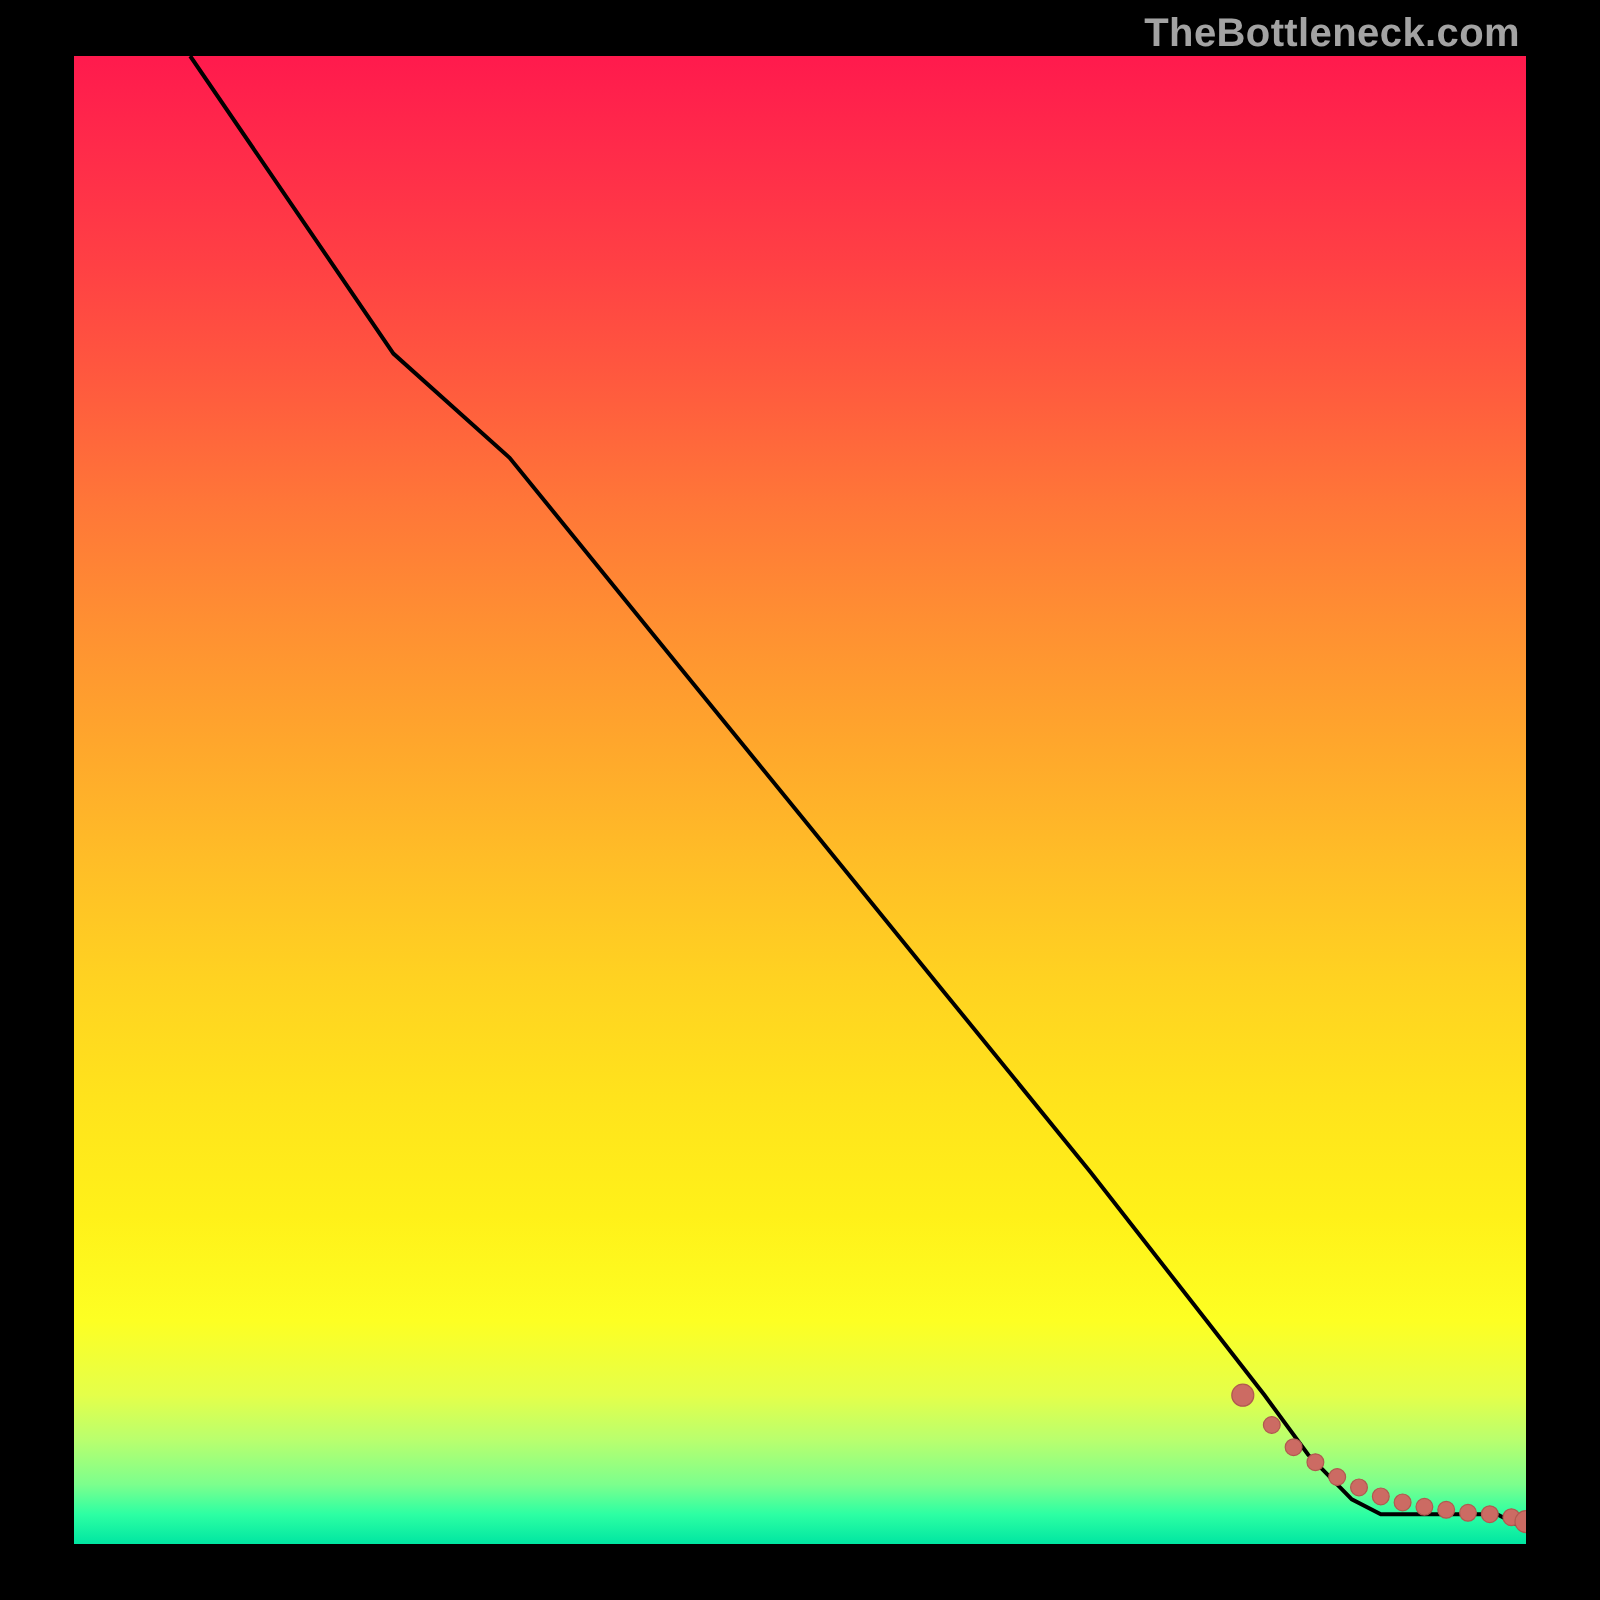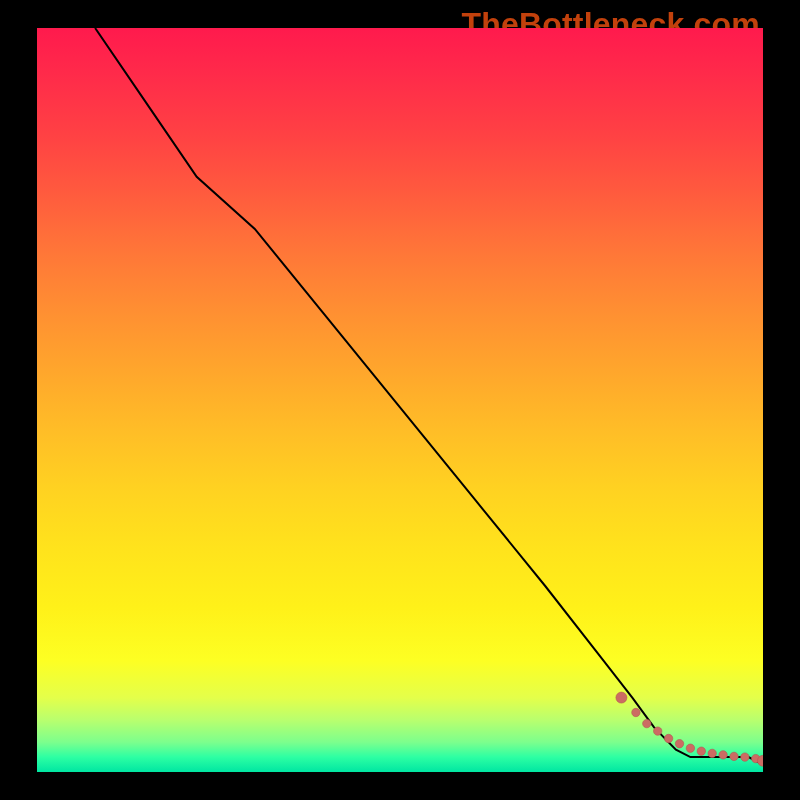--- a/index.html
+++ b/index.html
@@ -46,23 +46,23 @@
       #7cff8d 96%,
       #2dffa3 98%,
       #00e6a2 100%
     );
   }
   .watermark {
     position: absolute;
     top: 6px;
     right: 40px;
     font-family: Arial, Helvetica, sans-serif;
-    font-size: 32px;
+    font-size: 20px;
     font-weight: bold;
-    color: #c2410c;
+    color: #a3a3a3;
     letter-spacing: 0.2px;
     user-select: none;
   }
   svg.curve {
     position: absolute;
     inset: 0;
   }
   .curve-line {
     fill: none;
     stroke: #000;

